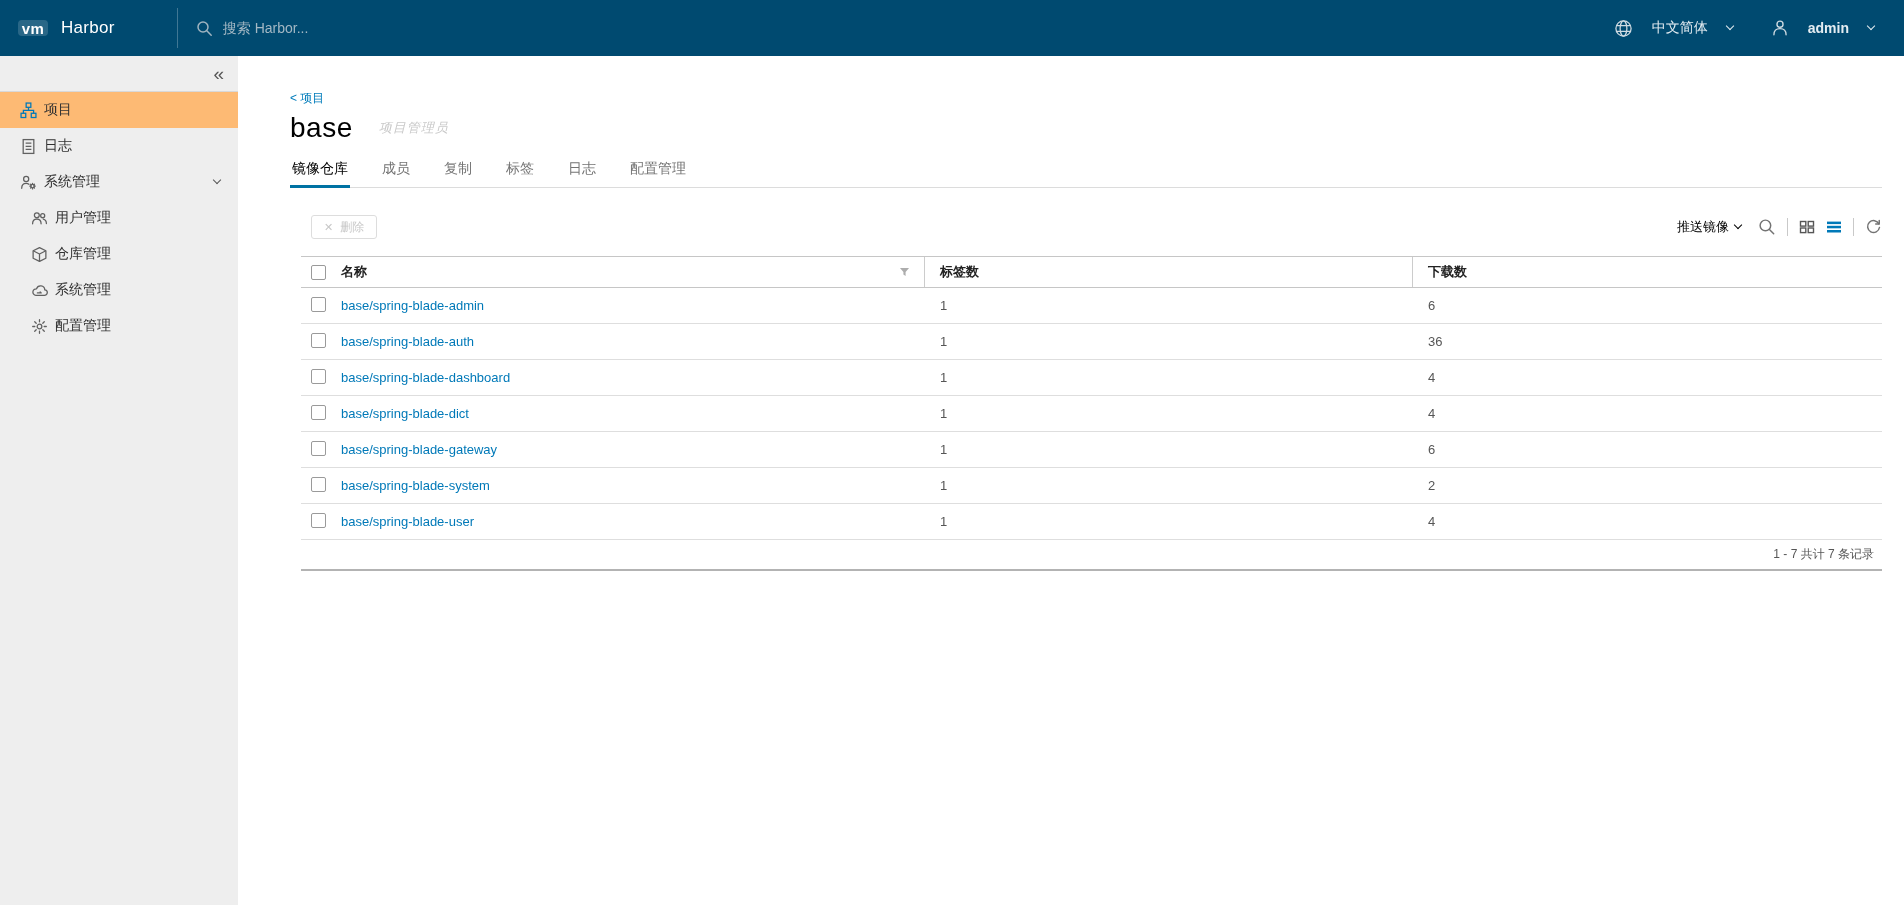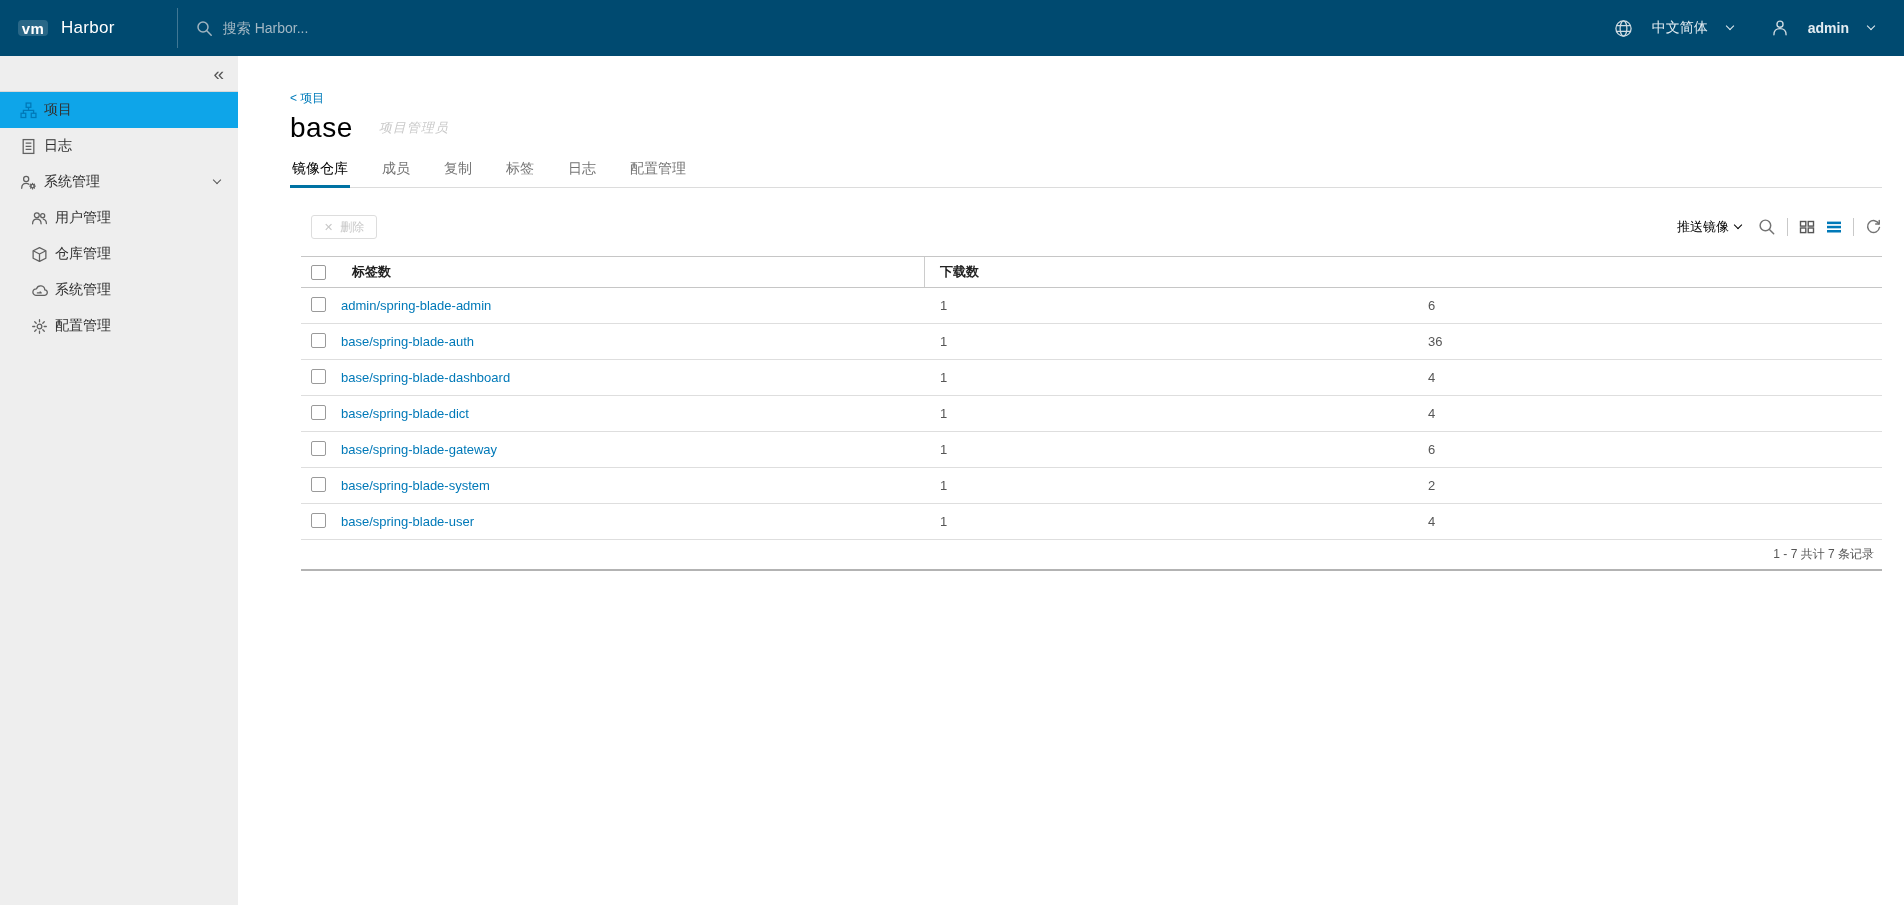--- a/index.html
+++ b/index.html
@@ -44,21 +44,21 @@
 
   
   .sidebar { width:238px; background:#eeeeee; flex:0 0 auto; }
   .collapse-row { height:36px; display:flex; align-items:center; justify-content:flex-end;
     padding-right:14px; border-bottom:1px solid #d8d8d8; }
   .collapse-icon { font-size:19px; color:#565656; cursor:pointer; line-height:1; }
   .nav-item {
     height:36px; display:flex; align-items:center; padding-left:20px;
     font-size:14px; color:#313131; cursor:pointer; position:relative;
   }
-  .nav-item.active { background:#0ea5e9; }
+  .nav-item.active { background:#fdba74; }
   .nav-item.sub { padding-left:31px; }
   .nav-icon { width:17px; height:17px; margin-right:7px; color:#616161; display:inline-flex; }
   .nav-item.active .nav-icon { color:#0079b8; }
   .nav-icon svg { width:17px; height:17px; }
   .nav-caret { position:absolute; right:18px; color:#565656; }
 
   
   .main { flex:1; padding:32px 22px 0 52px; background:#fff; }
   .breadcrumb { font-size:12px; color:#007cbb; text-decoration:none; cursor:pointer; display:inline-block; }
   .title-row { display:flex; align-items:center; margin-top:5px; }
@@ -286,27 +286,35 @@
               </svg>
           </span>
         </div>
       </div>
 
       <div class="dg">
         <div class="dg-header">
           <div class="hcell cb">
               <span class="checkbox"></span>
             </div>
+          <div class="hcell hname">
+            <span>名称</span>
+            <span style="display:inline-flex;">
+              <svg width="11" height="10" viewBox="0 0 12 11" fill="#adadad">
+                  <path d="M1 1h10L7.2 5.6V10L4.8 8.2V5.6z"></path>
+                </svg>
+            </span>
+          </div>
           <div class="hcell hnum">标签数</div>
           <div class="hcell hnum last">下载数</div>
         </div>
         <div id="dg-body">
             <div class="dg-row">
               <div class="cell cb"><span class="checkbox"></span></div>
-              <div class="cell name"><a class="repo-link">admin/spring-blade-admin</a></div>
+              <div class="cell name"><a class="repo-link">base/spring-blade-admin</a></div>
               <div class="cell num">1</div>
               <div class="cell num">6</div>
             </div>
             <div class="dg-row">
               <div class="cell cb"><span class="checkbox"></span></div>
               <div class="cell name"><a class="repo-link">base/spring-blade-auth</a></div>
               <div class="cell num">1</div>
               <div class="cell num">36</div>
             </div>
             <div class="dg-row">

